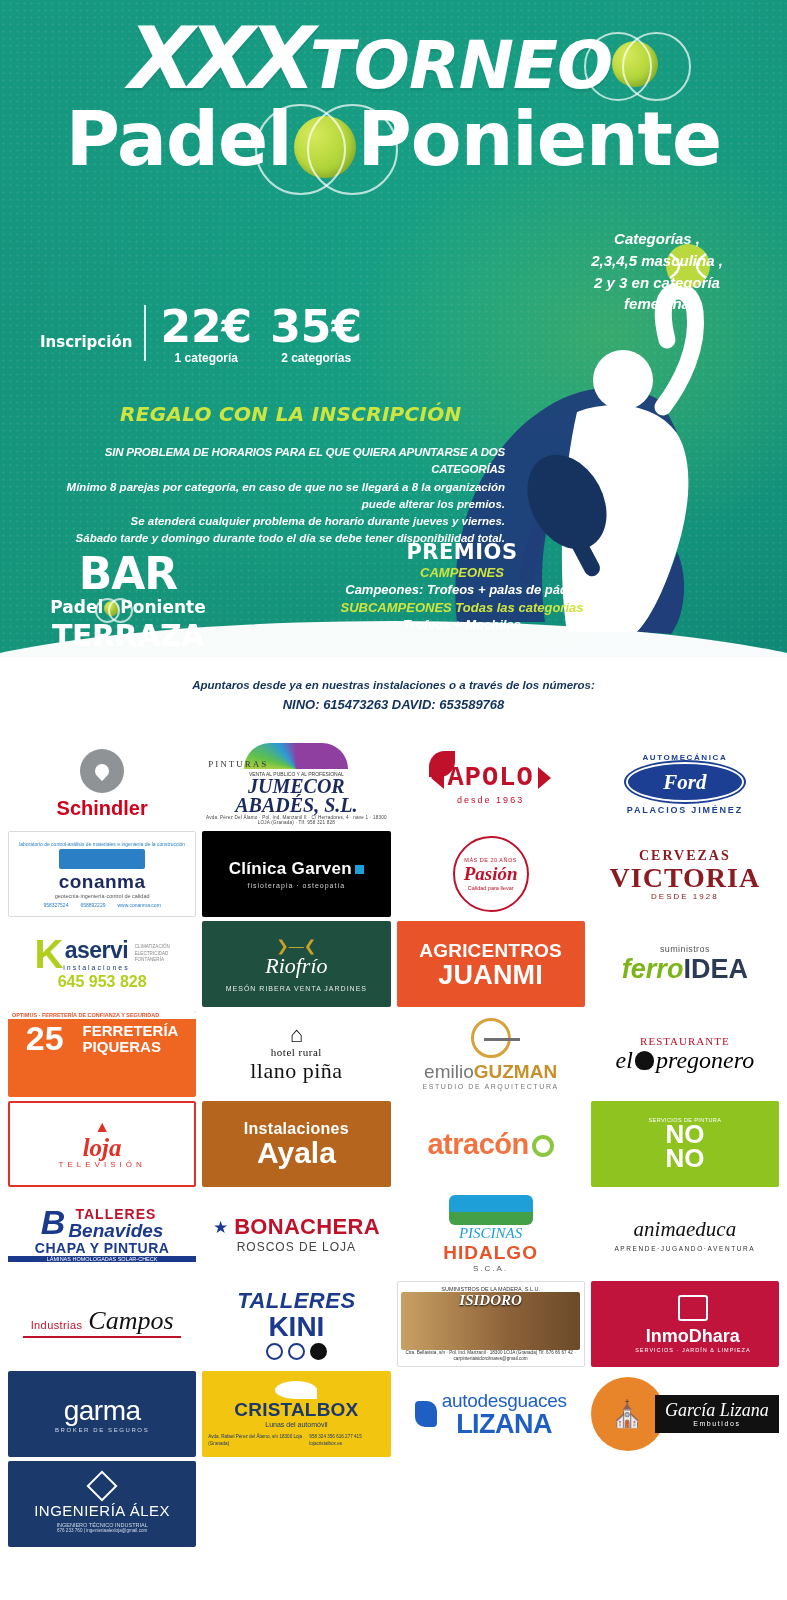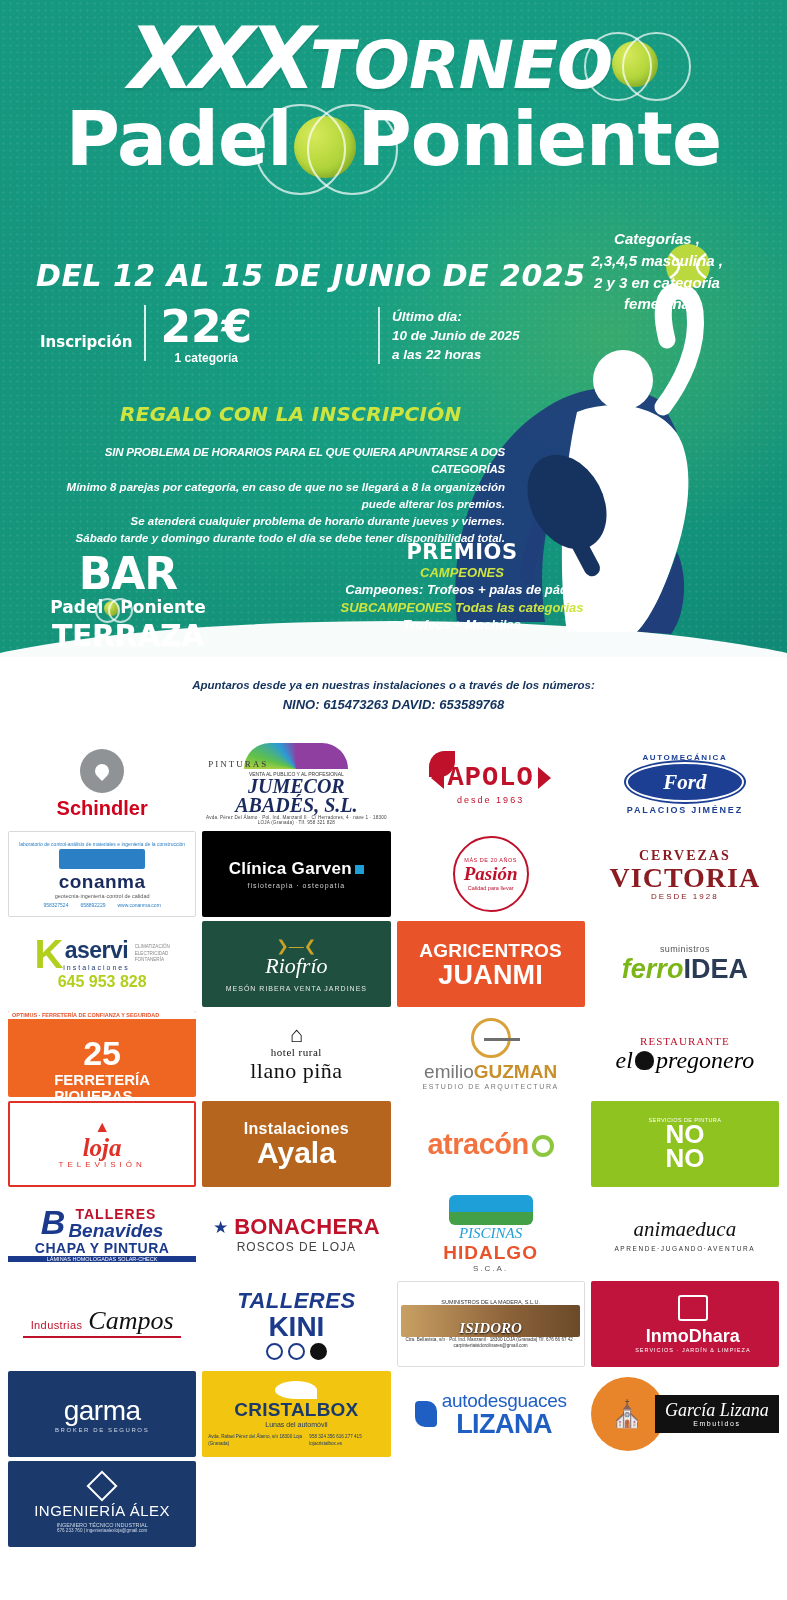--- a/index.html
+++ b/index.html
@@ -256,21 +256,21 @@
   .s-juanmi .j { font-weight: 700; font-size: 27px; letter-spacing: .2px; line-height: 1; }
 
   .s-ferroidea { background: #fff; }
   .s-ferroidea .sum { font-size: 9px; color: #555; letter-spacing: .4px; }
   .s-ferroidea .row { display: flex; align-items: baseline; }
   .s-ferroidea .ferro { color: #7cb518; font-weight: 700; font-size: 27px; font-style: italic; }
   .s-ferroidea .idea { color: #2b3a55; font-weight: 700; font-size: 27px; }
 
   .s-piqueras { background: #ef6522; color: #fff; }
   .s-piqueras .top { background: #fff; color: #e8532a; font-size: 5.5px; width: 100%; padding: 1px 4px; text-align: left; font-weight: 700;}
-  .s-piqueras .row { display: flex; align-items: center; gap: 4px; padding: 20px 6px; flex-direction: column; }
+  .s-piqueras .row { display: flex; align-items: center; gap: 19px; padding: 4px 6px; }
   .s-piqueras .n25 { font-weight: 700; font-size: 34px; line-height: .85; }
   .s-piqueras .tx { text-align: left; font-weight: 700; font-size: 15px; line-height: 1.05; }
 
   .s-llano { background: #fff; color: #111; }
   .s-llano .house { font-size: 22px; line-height: 1; }
   .s-llano .hr { font-family: "Liberation Serif", serif; font-size: 11px; letter-spacing: .5px; }
   .s-llano .nm { font-family: "Liberation Serif", serif; font-size: 22px; letter-spacing: .5px; }
 
   .s-guzman { background: #fff; }
   .s-guzman .mark { width: 40px; height: 40px; border-radius: 50%; border: 3px solid #d8a13a; position: relative; }
@@ -333,21 +333,21 @@
 
   .s-kini { background: #fff; }
   .s-kini .tl { color: #1b3a8c; font-weight: 700; font-style: italic; font-size: 22px; letter-spacing: .5px; }
   .s-kini .nm { color: #1b3a8c; font-weight: 700; font-size: 28px; line-height: .95; }
   .s-kini .brands { display: flex; gap: 5px; margin-top: 2px; }
   .s-kini .brands span { width: 17px; height: 17px; border-radius: 50%; border: 2px solid #1b3a8c; display:block; }
   .s-kini .brands span.dark { background: #111; border-color: #111; }
 
   .s-isidoro { background: #fff; border: 1px solid #ddd; }
   .s-isidoro .top { font-size: 5.5px; color: #333; }
-  .s-isidoro .photo { width: 96%; height: 32px; background: linear-gradient(90deg,#c9a063,#8c6239 60%,#6b4a29); border-radius: 2px; display:flex; align-items:flex-end; justify-content:center; }
+  .s-isidoro .photo { width: 96%; height: 58px; background: linear-gradient(90deg,#c9a063,#8c6239 60%,#6b4a29); border-radius: 2px; display:flex; align-items:flex-start; justify-content:center; }
   .s-isidoro .brand { color: #fff; font-family: "Liberation Serif", serif; font-style: italic; font-weight: 700; font-size: 15px; text-shadow: 0 1px 2px #000; }
   .s-isidoro .ft { font-size: 4.6px; color: #333; line-height: 1.4; }
 
   .s-inmodhara { background: #c0143c; color: #fff; padding-left: 16px; }
   .s-inmodhara .mark { width: 30px; height: 26px; border: 2px solid #fff; border-radius: 3px; }
   .s-inmodhara .nm { font-weight: 700; font-size: 18px; margin-top: 5px; }
   .s-inmodhara .sub { font-size: 5.5px; letter-spacing: 1px; }
 
   .s-garma { background: #1b3a6b; color: #fff; }
   .s-garma .nm { font-size: 28px; letter-spacing: -.5px; }
@@ -400,43 +400,41 @@
 
   <div class="title-wrap">
     <div class="xxx-line">
       <span class="xxx">XXX</span><span class="torneo">TORNEO</span><span class="ball b1"></span>
     </div>
     <div class="padel-line">
       <span>Padel</span><span class="ball b2"></span><span>Poniente</span>
     </div>
   </div>
 
-  <div class="date">DEL 12 AL 15 DE JUNIO DE 2025</div>
 
   <div class="categorias">
     <div>Categorías ,</div>
     <div>2,3,4,5 masculina ,</div>
     <div>2 y 3  en categoría</div>
     <div>femenina</div>
   </div>
 
   <div class="price-row">
     <div class="insc-label">Inscripción</div>
     <div class="vline"></div>
     <div class="price-col">
       <div class="amount">22€</div>
       <div class="cat">1 categoría</div>
     </div>
-  </div>
-
-  <div class="lastday">
-    <div>Último día:</div>
-    <div>10 de Junio de 2025</div>
-    <div>a las 22 horas</div>
-  </div>
+    <div class="price-col">
+      <div class="amount">35€</div>
+      <div class="cat">2 categorías</div>
+    </div>
+  </div>
+
 
   <div class="regalo">REGALO  CON LA INSCRIPCIÓN</div>
 
   <div class="rules">
     <div class="l1">SIN PROBLEMA DE HORARIOS PARA EL QUE QUIERA APUNTARSE A DOS CATEGORÍAS</div>
     <div>Mínimo 8 parejas por categoría, en caso de que no se llegará a 8 la organización</div>
     <div>puede alterar los premios.</div>
     <div>Se atenderá cualquier problema de horario durante jueves y viernes.</div>
     <div>Sábado tarde y domingo durante todo el día se debe tener disponibilidad total.</div>
   </div>

